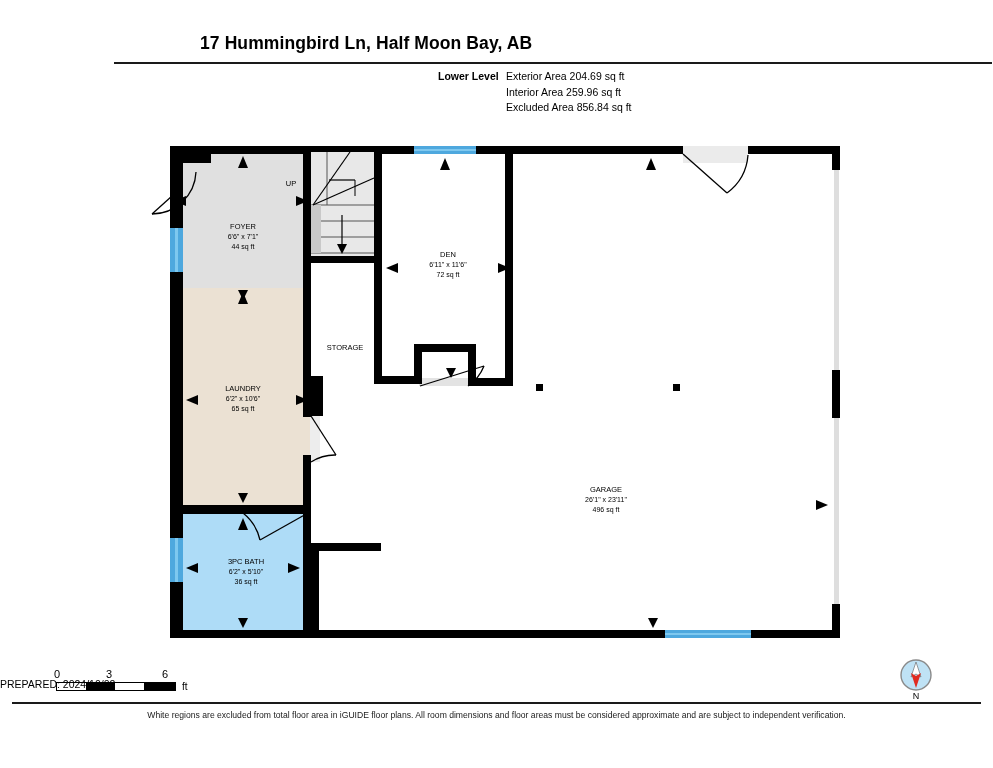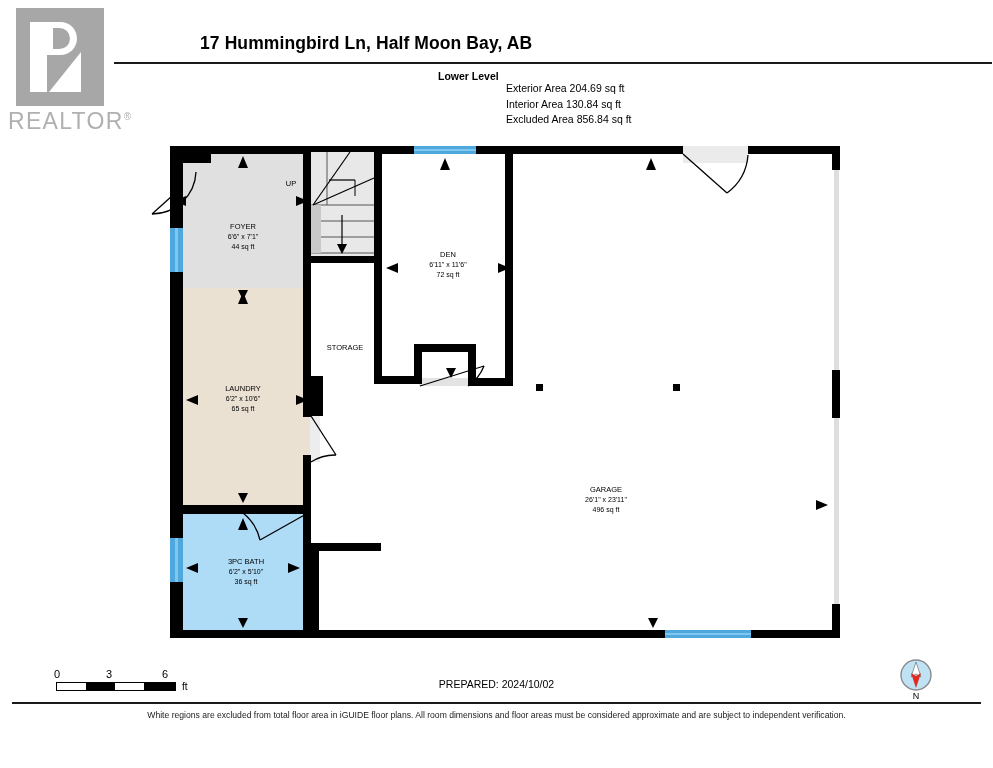--- a/index.html
+++ b/index.html
@@ -117,21 +117,21 @@
   .area-block .lvl {
     position: absolute;
     left: 30px;
     top: 0;
     font-weight: bold;
     white-space: nowrap;
   }
   .area-block .lines {
     position: absolute;
     left: 98px;
-    top: 12px;
+    top: 0;
     white-space: nowrap;
   }
 
   
   .plan {
     position: absolute;
     left: 0;
     top: 0;
     width: 993px;
     height: 768px;
@@ -177,21 +177,21 @@
     position: absolute;
     left: 132px;
     top: 13px;
     font-size: 10px;
   }
   .prepared {
     position: absolute;
     left: 0;
     top: 678px;
     width: 993px;
-    text-align: center;
+    text-align: left;
     font-size: 10.5px;
   }
   .compass {
     position: absolute;
     left: 898px;
     top: 657px;
     width: 40px;
     height: 46px;
   }
   .compass .lbl {
@@ -221,38 +221,29 @@
   }
 
   
   svg text { font-family: "Liberation Sans", sans-serif; }
 </style>
 </head>
 <body>
 
 <div class="page">
 
-  <div class="realtor-logo">
-    <div class="realtor-mark">
-      <span class="bar"></span>
-      <span class="bowl"></span>
-      <span class="bowl-inner"></span>
-      <span class="leg"></span>
-    </div>
-    <div class="realtor-word"><span>REALTOR</span><sup>®</sup></div>
-  </div>
 
   <div class="title">17 Hummingbird Ln, Half Moon Bay, AB</div>
   <div class="header-rule"></div>
 
   <div class="area-block">
     <div class="lvl">Lower Level</div>
     <div class="lines">
       <div>Exterior Area 204.69 sq ft</div>
-      <div>Interior Area 130.84 sq ft</div>
+      <div>Interior Area 259.96 sq ft</div>
       <div>Excluded Area 856.84 sq ft</div>
     </div>
   </div>
 
   <svg class="plan" viewBox="0 0 993 768">
 
     <polygon points="183,152 210,152 210,165 183,165" fill="#e0e0e0"></polygon>
     <polygon points="183,165 183,288 310,288 310,152 210,152 210,165" fill="#e0e0e0"></polygon>
 
     <rect x="183" y="288" width="127" height="220" fill="#ebe1d3"></rect>

